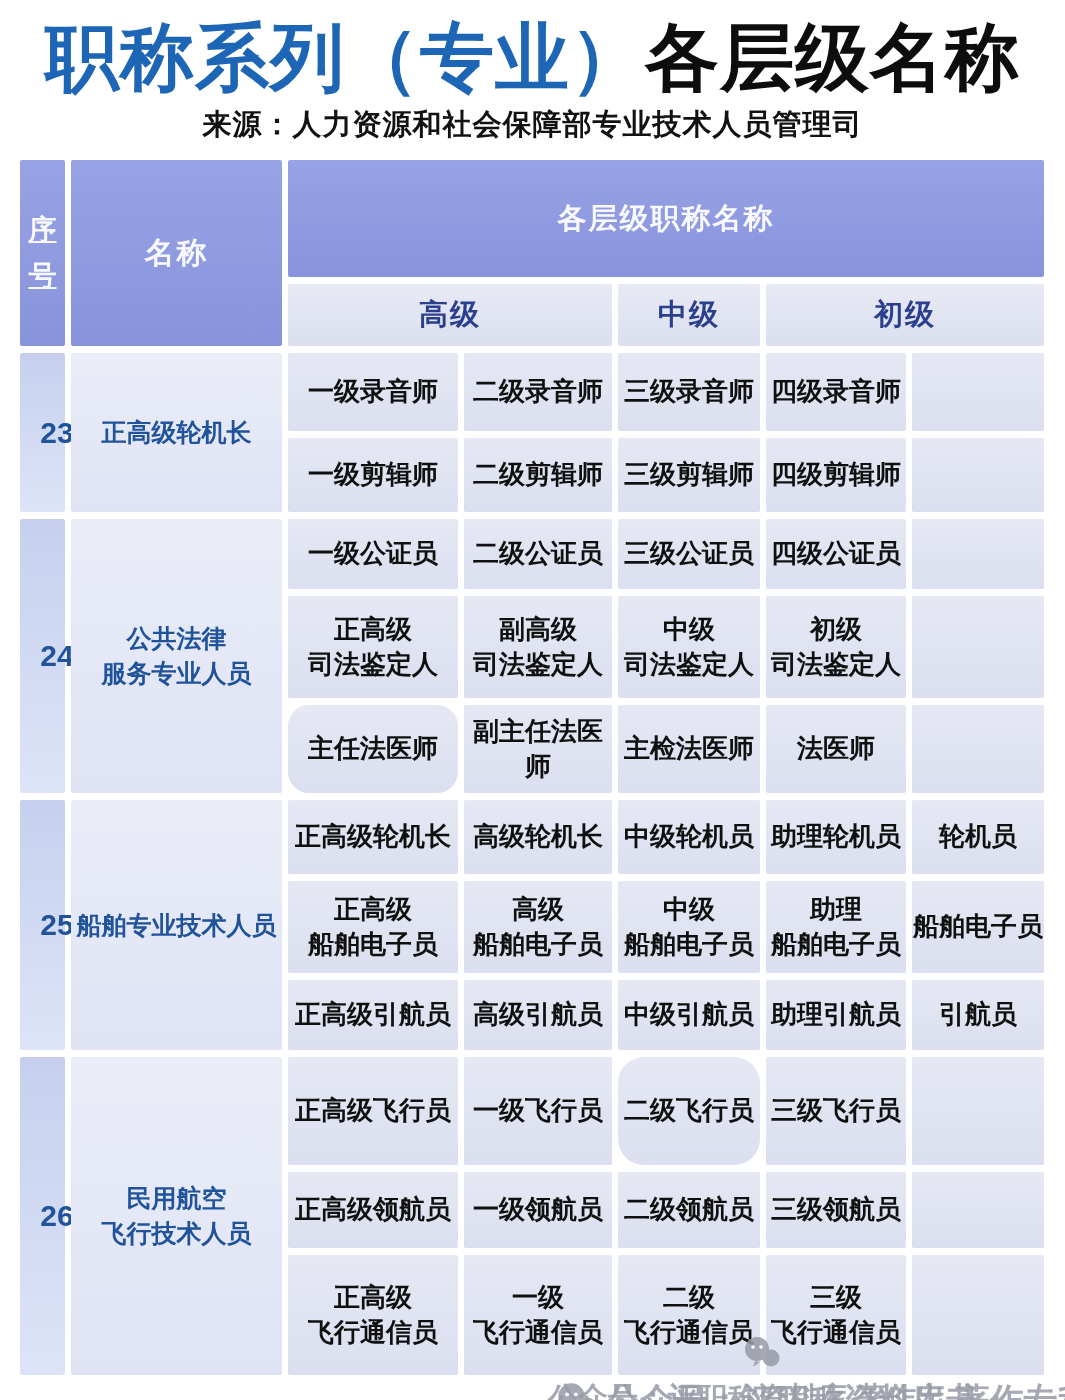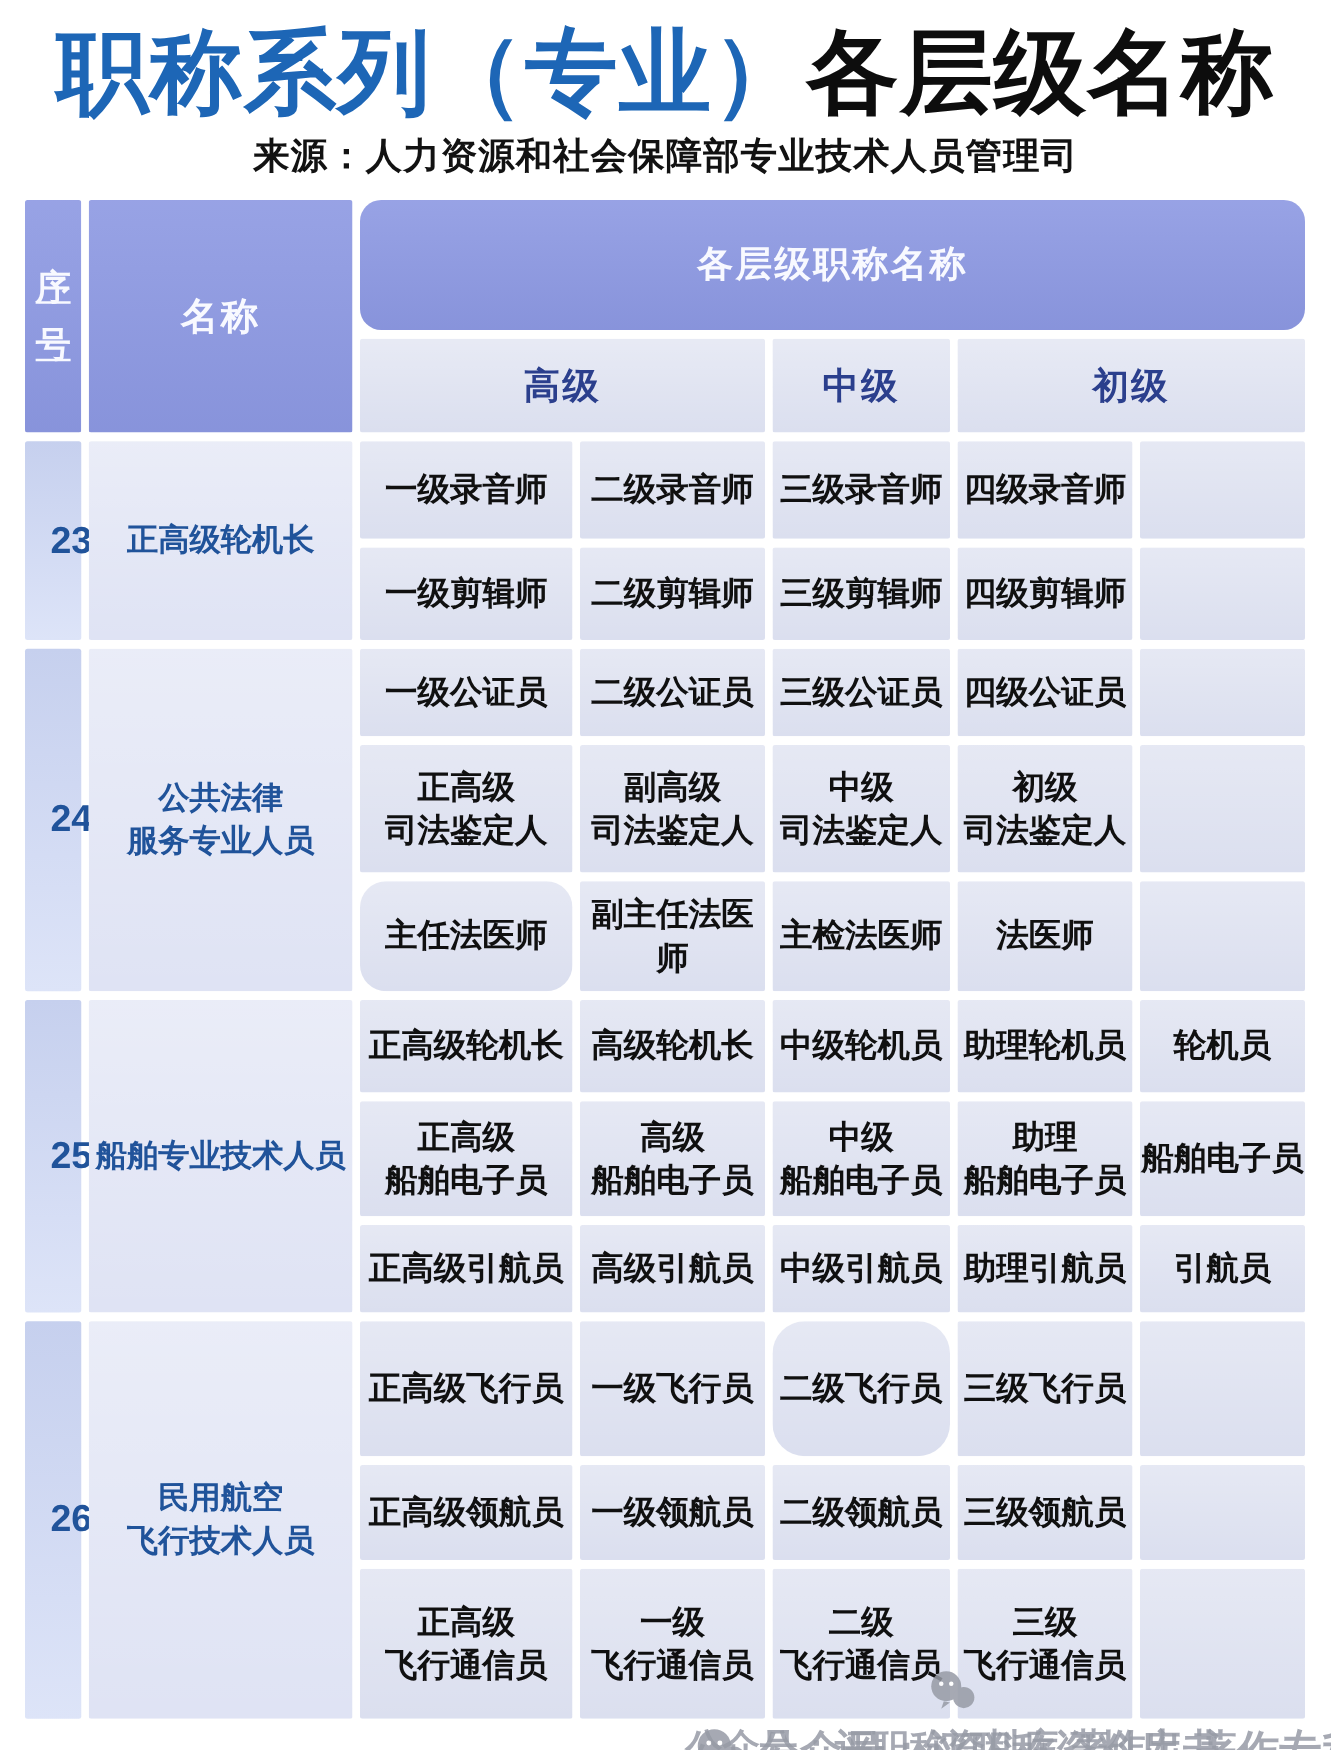--- a/index.html
+++ b/index.html
@@ -47,21 +47,21 @@
   .thead{display:flex;gap:6px;height:186px;}
   .hdr-blue{
     background:linear-gradient(180deg,rgba(255,255,255,.10),rgba(0,0,0,.03)),var(--header_bg);
     color:var(--header_text);
     font-weight:800;
   }
   .hdr-num{width:45px;font-size:28px;}
   .hdr-num .stack{width:32px;word-break:break-all;line-height:1.65;text-align:center;text-decoration:underline;}
   .hdr-name{width:211px;font-size:30px;letter-spacing:2px;}
   .hdr-right{flex:1;display:flex;flex-direction:column;gap:7px;}
-  .hdr-span{height:104px;font-size:29px;letter-spacing:2px;border-radius:17px;}
+  .hdr-span{height:117px;font-size:29px;letter-spacing:2px;}
   .hdr-levels{display:flex;gap:6px;flex:1;}
   .lv{
     background:linear-gradient(180deg,rgba(255,255,255,.35),rgba(255,255,255,0)),var(--cell_bg);
     color:var(--level_text);
     font-weight:800;font-size:29px;letter-spacing:2px;
     display:flex;align-items:center;justify-content:center;
     border-radius:2px;
   }
   .lv-a{width:324px;}
   .lv-b{width:142px;}

